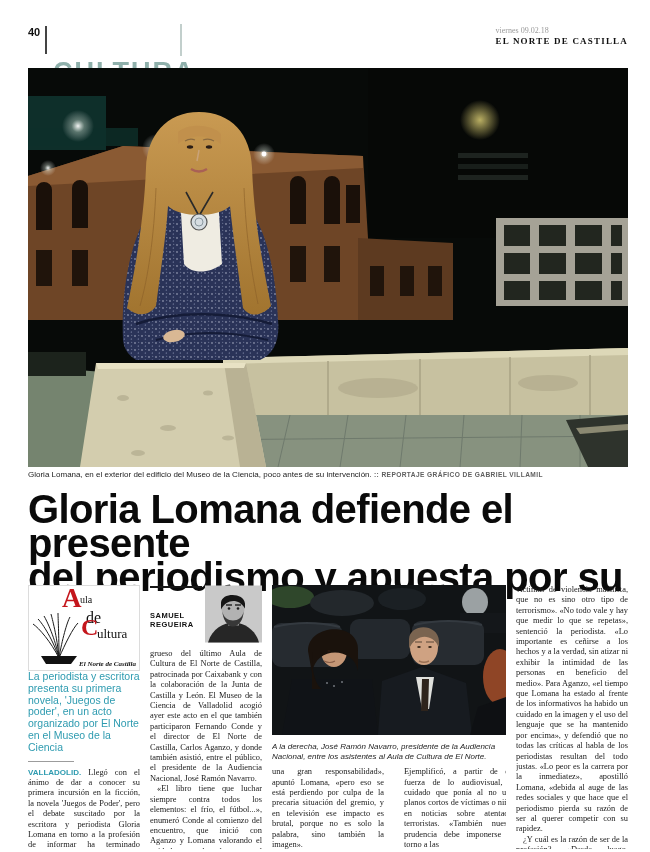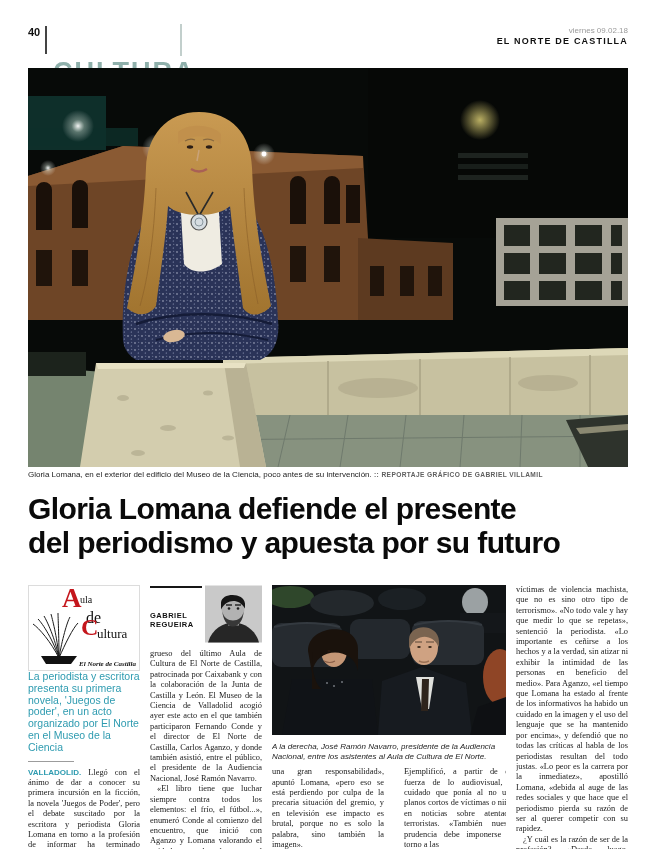--- a/index.html
+++ b/index.html
@@ -6,31 +6,31 @@
   .page{position:relative;width:650px;height:852px;background:#ffffff;overflow:hidden;
         font-family:"Liberation Sans",sans-serif;color:#111;}
 
   
   .header{position:absolute;top:24px;left:28px;right:22px;height:38px;}
   .pagenum{position:absolute;left:0;top:2px;font-size:11px;font-weight:bold;color:#111;}
   .hbar1{position:absolute;left:17px;top:2px;width:2px;height:28px;background:#444;}
   .section-title{position:absolute;left:25px;top:-5px;font-size:27px;font-weight:bold;
                  letter-spacing:2px;color:#8fb0ab;margin-top:38px;}
   .hbar2{position:absolute;left:152px;top:0;width:2px;height:32px;background:#c2cfcc;}
-  .masthead{position:absolute;right:0;top:2px;text-align:right;}
+  .masthead{position:absolute;right:0;top:2px;text-align:left;font-family:Liberation Serif, serif;}
   .date-line{font-size:8px;color:#9a9a9a;}
   .paper-name{font-size:9px;font-weight:bold;letter-spacing:1.2px;color:#101010;margin-top:1px;}
 
   
   .photo-main{position:absolute;top:68px;left:28px;width:600px;height:399px;background:#05070a;}
   .caption-main{position:absolute;top:470px;left:28px;width:600px;font-size:8px;color:#222;}
   .credit{font-size:6.6px;font-weight:bold;color:#606060;letter-spacing:.4px;}
 
   
-  .headline{position:absolute;top:492px;left:28px;width:600px;font-size:30px;line-height:34px;
+  .headline{position:absolute;top:492px;left:28px;width:600px;font-size:40px;line-height:34px;
             font-weight:bold;letter-spacing:-0.6px;color:#0a0a0a;}
 
   
   .columns{position:absolute;top:585px;left:28px;width:600px;height:264px;display:flex;gap:10px;}
   .col{flex:0 0 112px;width:112px;overflow:hidden;}
   .mid{flex:0 0 234px;width:234px;overflow:hidden;}
   .body-text{font-family:"Liberation Serif",serif;font-size:8.4px;line-height:10.4px;
              text-align:justify;color:#191919;}
   .body-text p{margin:0;}
   .body-text p.indent{text-indent:7px;}
@@ -265,21 +265,21 @@
       <div class="sf-rule"></div>
       <div class="body-text">
         <p><span class="dateline">VALLADOLID.</span><span> Llegó con el ánimo de dar a conocer su primera incursión en la ficción, la novela 'Juegos de Poder', pero el debate suscitado por la escritora y periodista Gloria Lomana en torno a la profesión de informar ha terminado copando el</span></p>
       </div>
     </div>
 
     <div class="col">
       <div class="byline">
         <div class="byline-rule"></div>
         <div class="byline-name">
-          <span>GABRIEL</span><br>
+          <span>SAMUEL</span><br>
           <span>REGUEIRA</span>
         </div>
         <svg class="byline-photo" viewBox="0 0 57 57">
           <rect width="57" height="57" fill="#c9c9c9"></rect>
           <path d="M3,57 C7,43 19,37 28,37 C38,37 50,43 54,57 Z" fill="#262626"></path>
           <rect x="23" y="29" width="11" height="11" fill="#9f9f9f"></rect>
           <ellipse cx="28" cy="23" rx="11.5" ry="13.5" fill="#b2b2b2"></ellipse>
           <path d="M16,17 C17,7 39,7 40,18 L40,23 C34,13 22,13 16,24 Z" fill="#161616"></path>
           <path d="M17.5,26 C19,38 37,38 38.5,26 C38.5,34 34,41 28,41 C22,41 17.5,33 17.5,26 Z" fill="#383838"></path>
           <circle cx="24" cy="23" r="1.3" fill="#1e1e1e"></circle>

